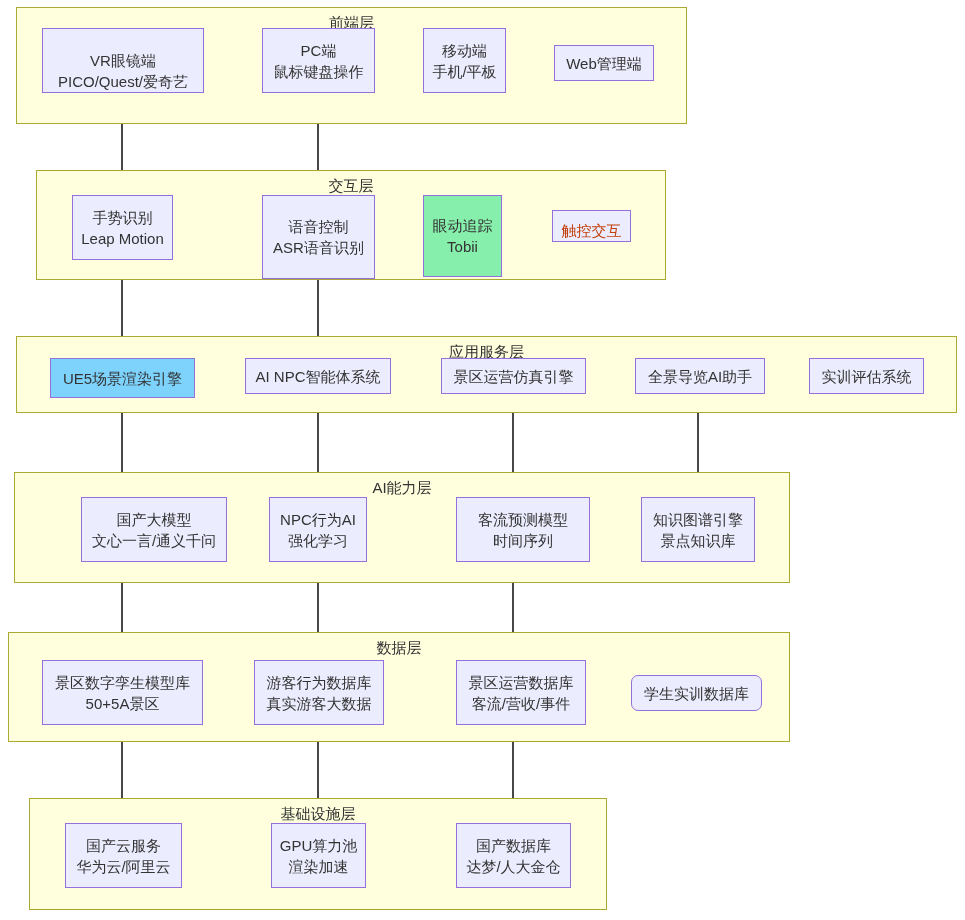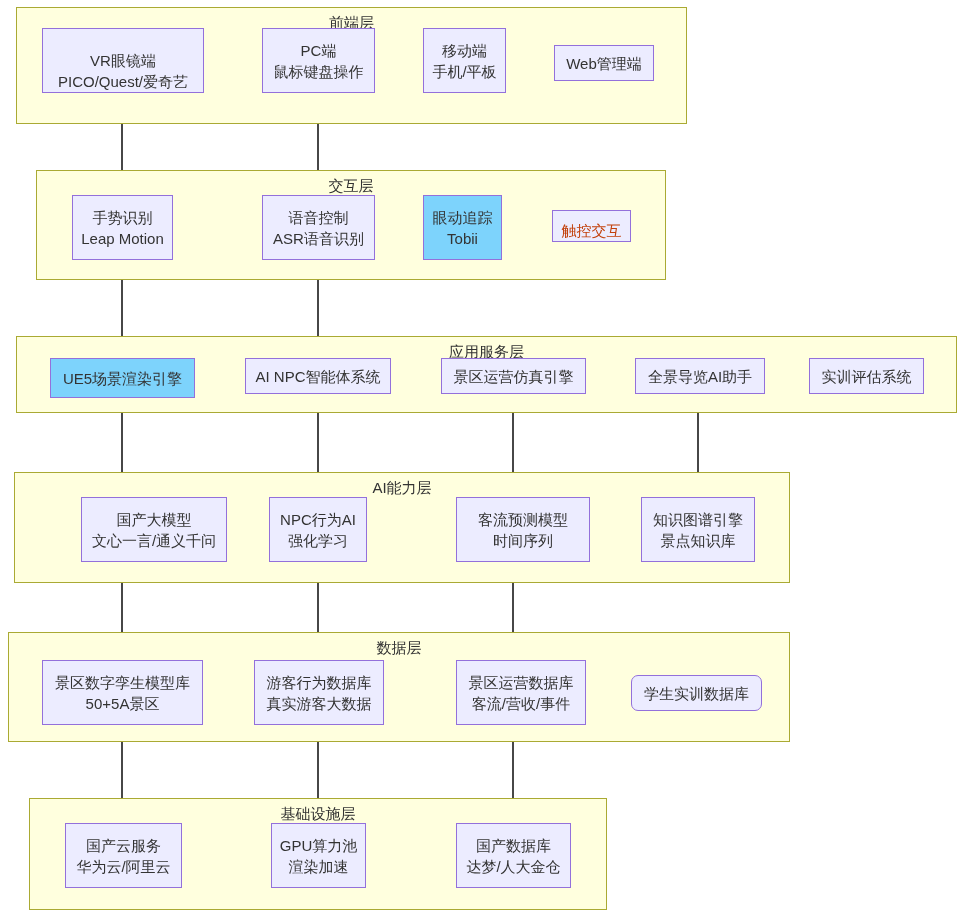--- a/index.html
+++ b/index.html
@@ -104,25 +104,25 @@
       <div class="node" style="left: 554px; top: 45px; width: 100px; height: 36px; background: rgb(236, 236, 255); border-color: rgb(147, 112, 219); color: rgb(51, 51, 51);">
         <span class="ln">Web管理端</span>
       </div>
       <div class="layer" style="left: 36px; top: 170px; width: 630px; height: 110px; background: rgb(255, 255, 222); border-color: rgb(170, 170, 51);">
         <div class="layer-title" style="color: rgb(51, 51, 51);">交互层</div>
       </div>
       <div class="node" style="left: 72px; top: 195px; width: 101px; height: 65px; background: rgb(236, 236, 255); border-color: rgb(147, 112, 219); color: rgb(51, 51, 51);">
         <span class="ln">手势识别</span>
         <span class="ln">Leap Motion</span>
       </div>
-      <div class="node" style="left: 262px; top: 195px; width: 113px; height: 65px; background: rgb(236, 236, 255); border-color: rgb(147, 112, 219); color: rgb(51, 51, 51);">
+      <div class="node" style="left: 262px; top: 195px; width: 113px; height: 84px; background: rgb(236, 236, 255); border-color: rgb(147, 112, 219); color: rgb(51, 51, 51);">
         <span class="ln">语音控制</span>
         <span class="ln">ASR语音识别</span>
       </div>
-      <div class="node" style="left: 423px; top: 195px; width: 79px; height: 65px; background: #7dd3fc; border-color: rgb(147, 112, 219); color: rgb(51, 51, 51);">
+      <div class="node" style="left: 423px; top: 195px; width: 79px; height: 82px; background: #86efac; border-color: rgb(147, 112, 219); color: rgb(51, 51, 51);">
         <span class="ln">眼动追踪</span>
         <span class="ln">Tobii</span>
       </div>
       <div class="node" style="left: 552px; top: 210px; width: 79px; height: 32px; background: rgb(236, 236, 255); border-color: rgb(147, 112, 219); color: #c2410c; justify-content: flex-end;">
         <span class="ln">触控交互</span>
       </div>
       <div class="layer" style="left: 16px; top: 336px; width: 941px; height: 77px; background: rgb(255, 255, 222); border-color: rgb(170, 170, 51);">
         <div class="layer-title" style="color: rgb(51, 51, 51);">应用服务层</div>
       </div>
       <div class="node" style="left: 50px; top: 358px; width: 145px; height: 40px; background: #7dd3fc; border-color: rgb(147, 112, 219); color: rgb(51, 51, 51);">

